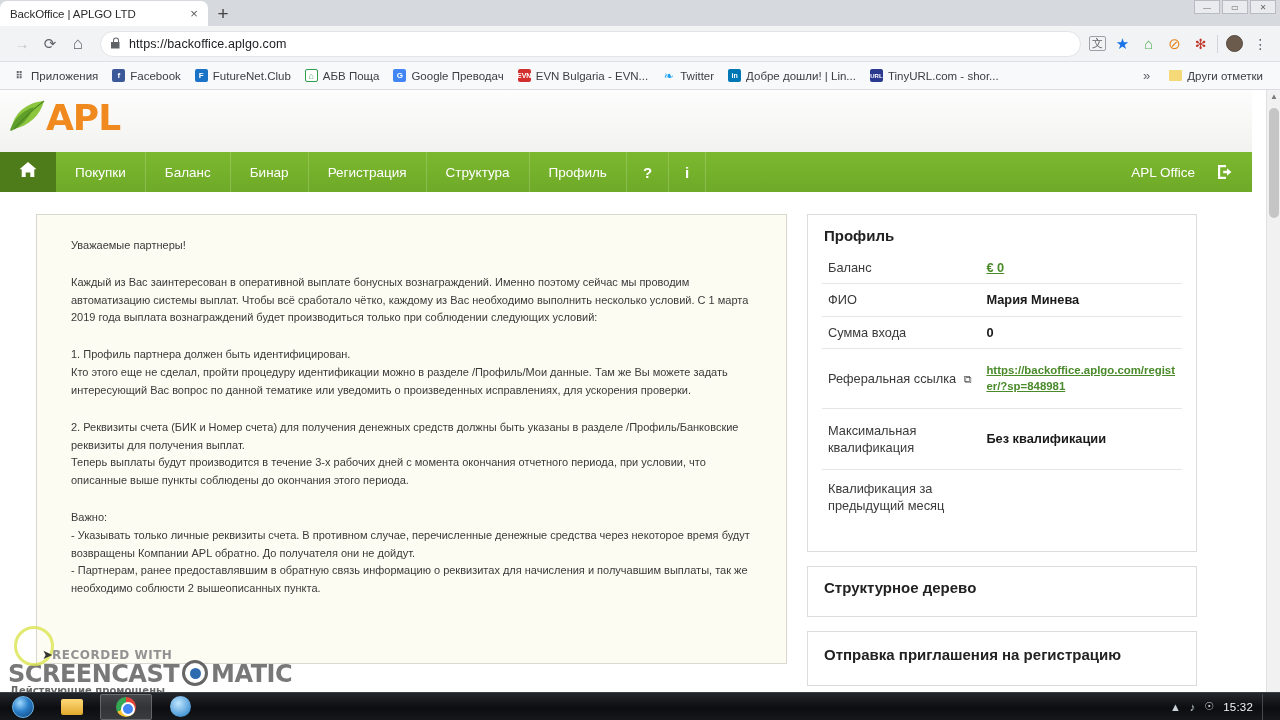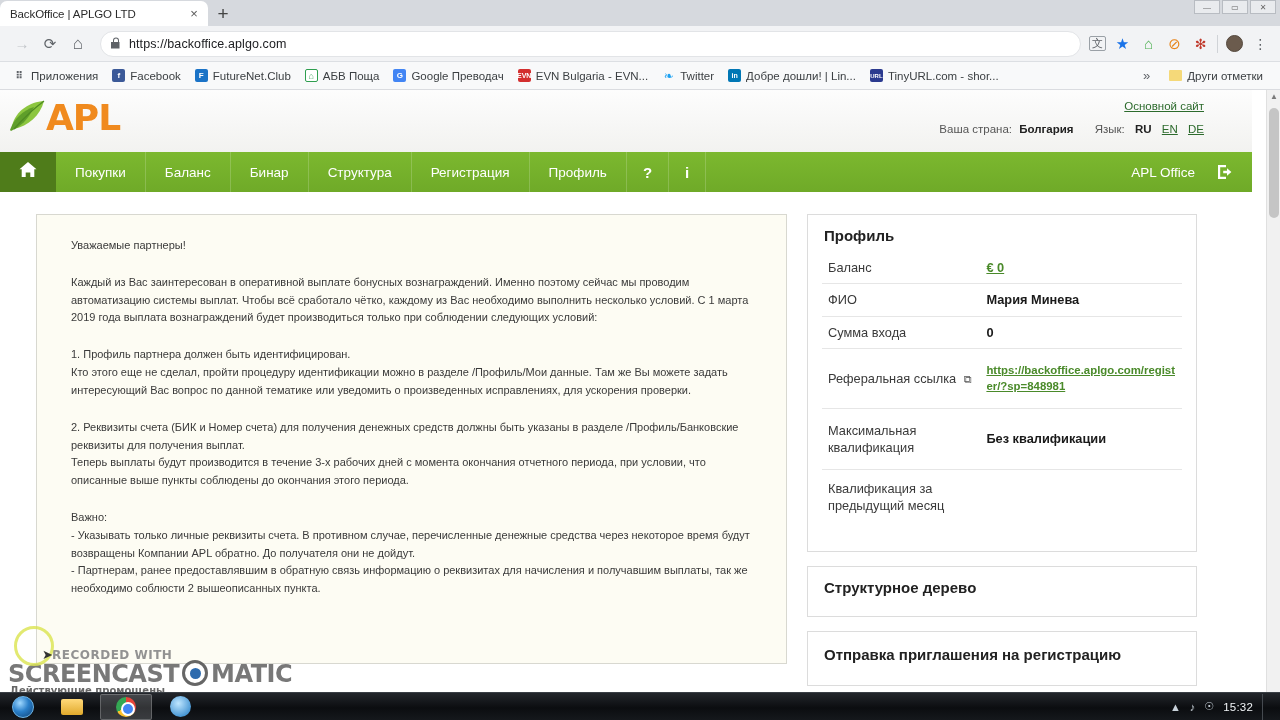--- a/index.html
+++ b/index.html
@@ -471,46 +471,35 @@
         <div class="logo-wrap">
           <span class="leaf-svg">
             <svg width="42" height="42" viewBox="0 0 42 42">
               <path d="M4 30 C8 14 22 6 36 5 C32 20 20 30 6 33 Z" fill="#8cc63f"></path>
               <path d="M2 34 C6 22 16 14 26 11 C20 24 12 31 3 35 Z" fill="#5f9e2a"></path>
               <path d="M6 33 C14 24 24 14 36 5" stroke="#4e8a22" stroke-width="1.2" fill="none"></path>
             </svg>
           </span>
           <span class="logo-text">APL</span>
         </div>
-        <div class="hdr-right">
-          <span class="mainsite-link">Основной сайт</span>
-          <div class="country-row">
-            <span class="country-label">Ваша страна:</span>
-            <span class="country-val">Болгария</span>
-            <span class="lang-label">Язык:</span>
-            <span class="lang active">RU</span>
-            <span class="lang alt">EN</span>
-            <span class="lang alt">DE</span>
-          </div>
-        </div>
       </div>
 
       <div class="navbar">
         <div class="nav-home">
           <span class="home-ico">
             <svg width="18" height="17" viewBox="0 0 18 17">
                 <path d="M9 1L0.5 8.3h2.2V16h4v-4.6h4.6V16h4V8.3h2.2z" fill="#ffffff"></path>
               </svg>
           </span>
         </div>
         <div class="nav-item">Покупки</div>
         <div class="nav-item">Баланс</div>
         <div class="nav-item">Бинар</div>
+        <div class="nav-item">Регистрация</div>
         <div class="nav-item">Структура</div>
-        <div class="nav-item">Регистрация</div>
         <div class="nav-item">Профиль</div>
         <div class="nav-item nav-icon-item">?</div>
         <div class="nav-item nav-icon-item">i</div>
         <div class="nav-right">
           <div class="nav-office">APL Office</div>
           <div class="nav-logout">
             <svg width="17" height="16" viewBox="0 0 17 16">
                 <path d="M1 1h8v2.2H3.2v9.6H9V15H1z" fill="#fff"></path>
                 <path d="M10 4.3l4.4 3.7L10 11.7V9.2H6.2V6.8H10z" fill="#fff"></path>
               </svg>

